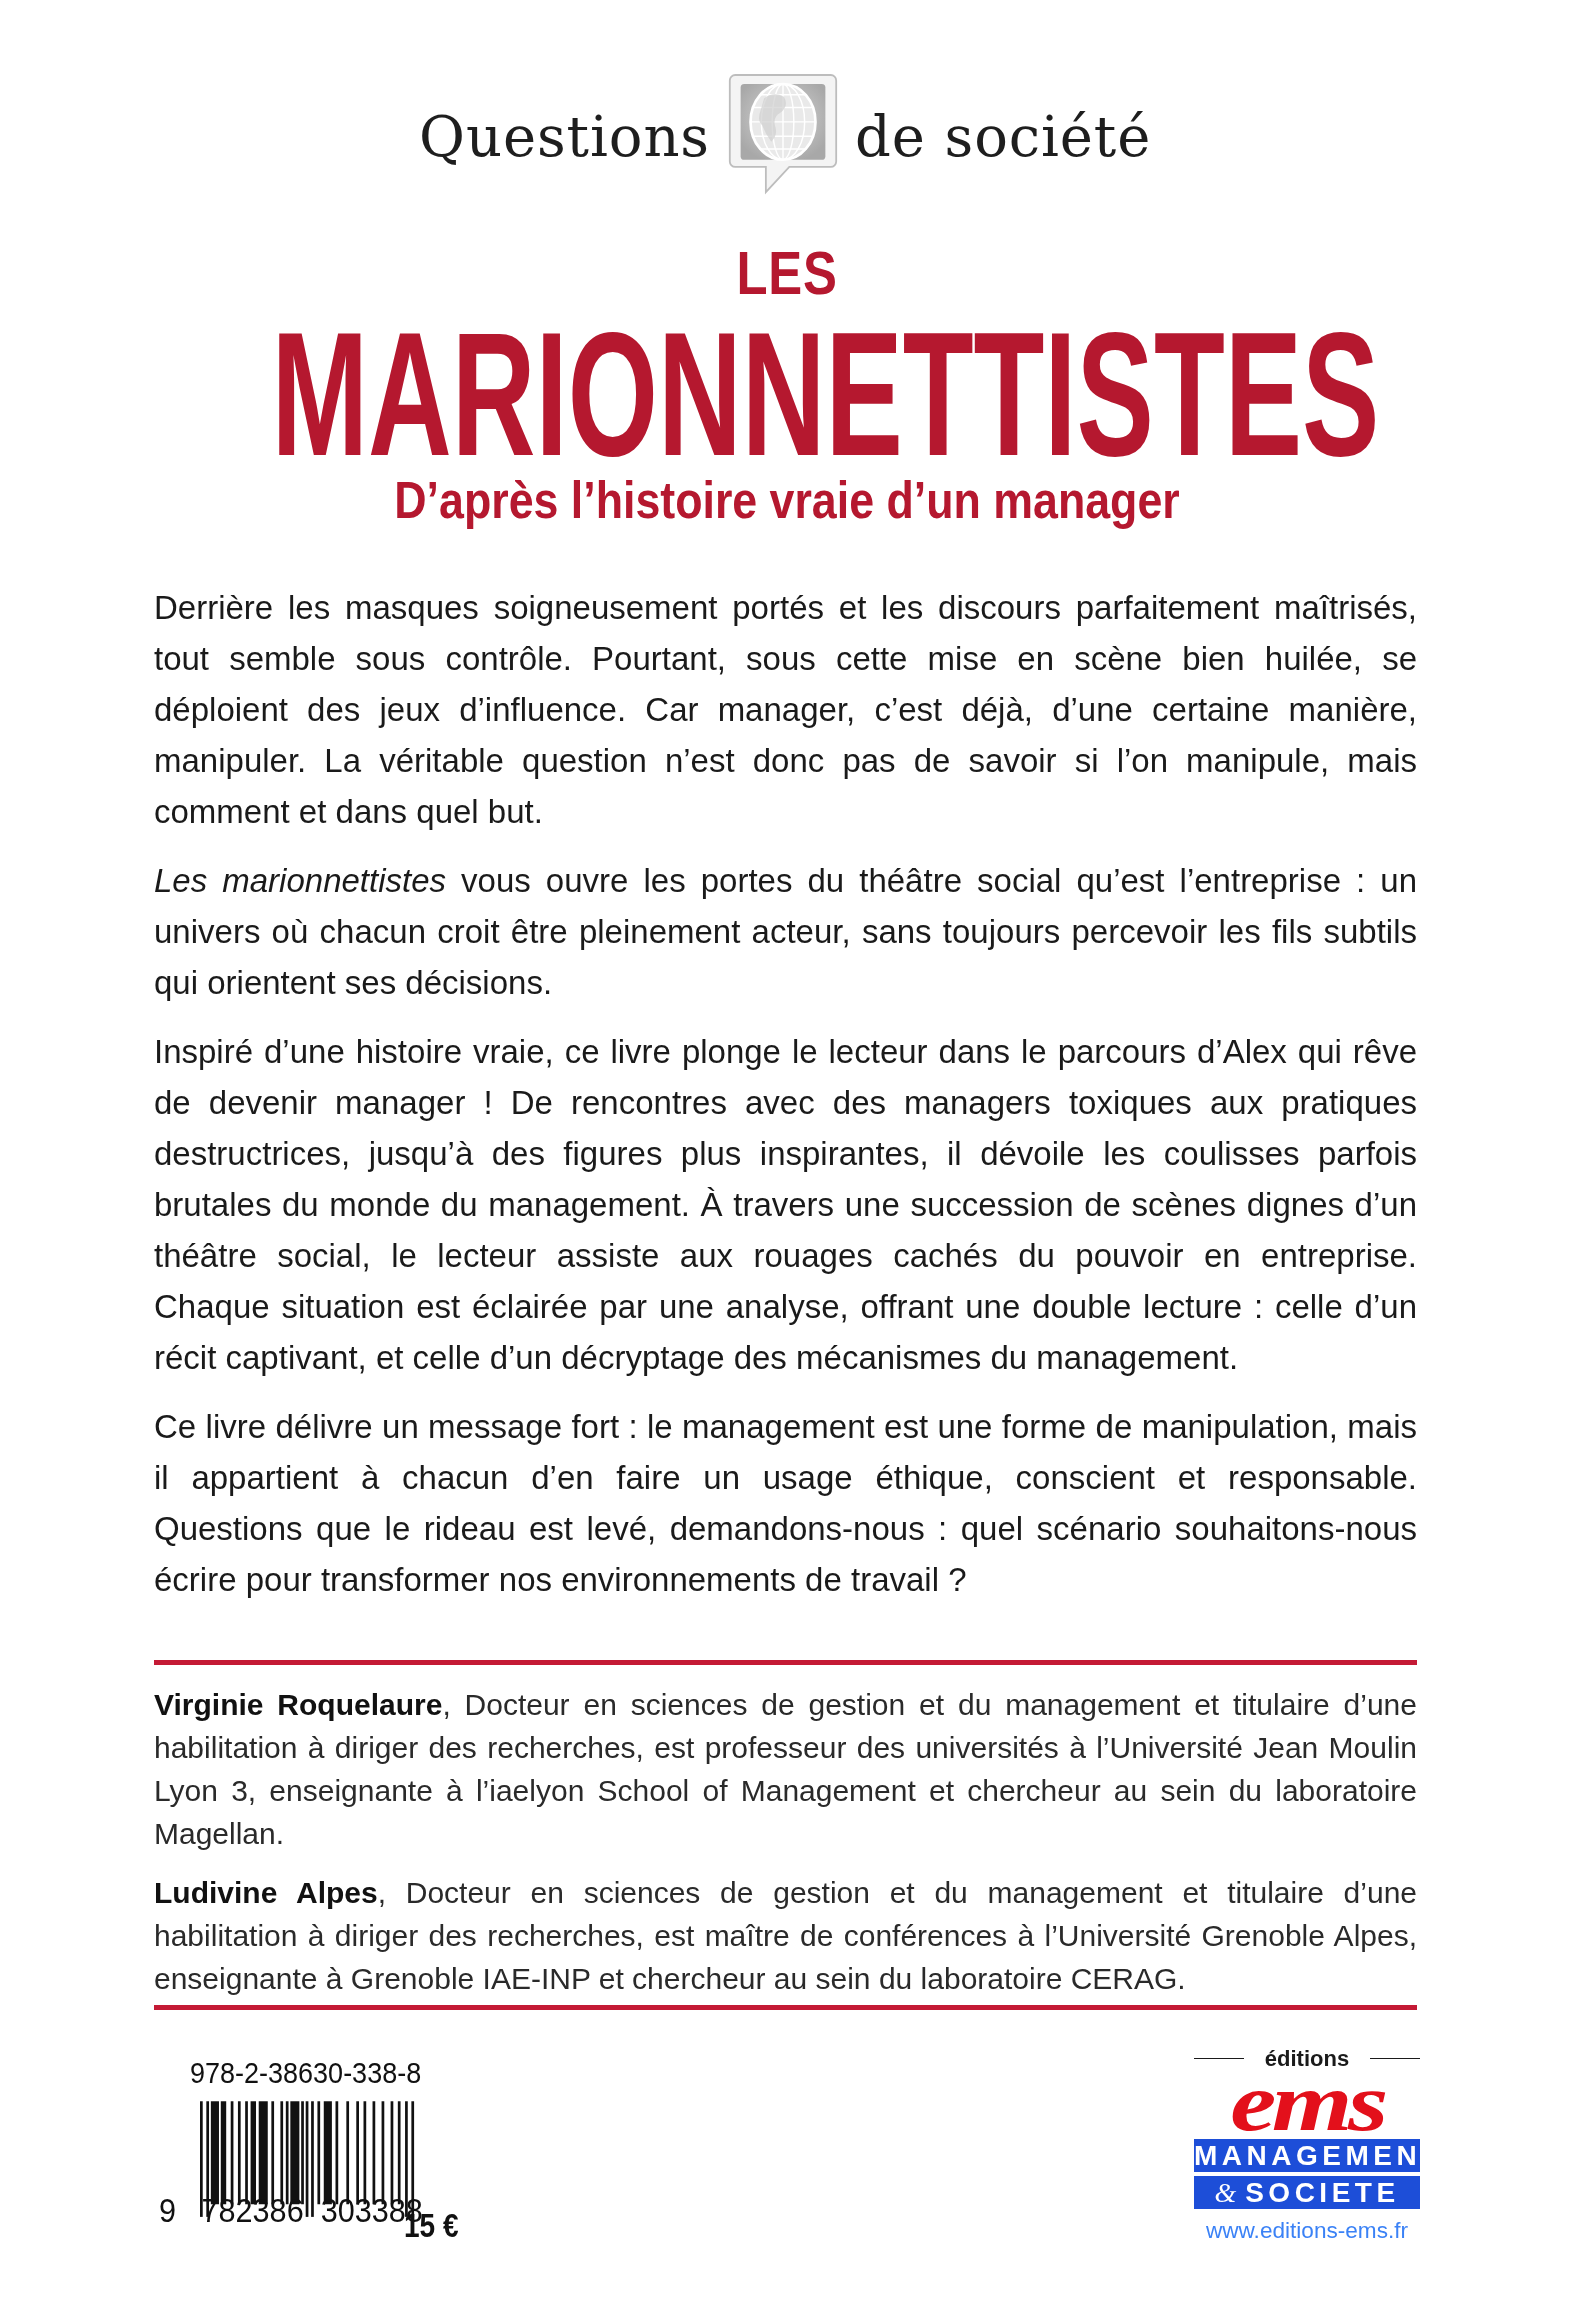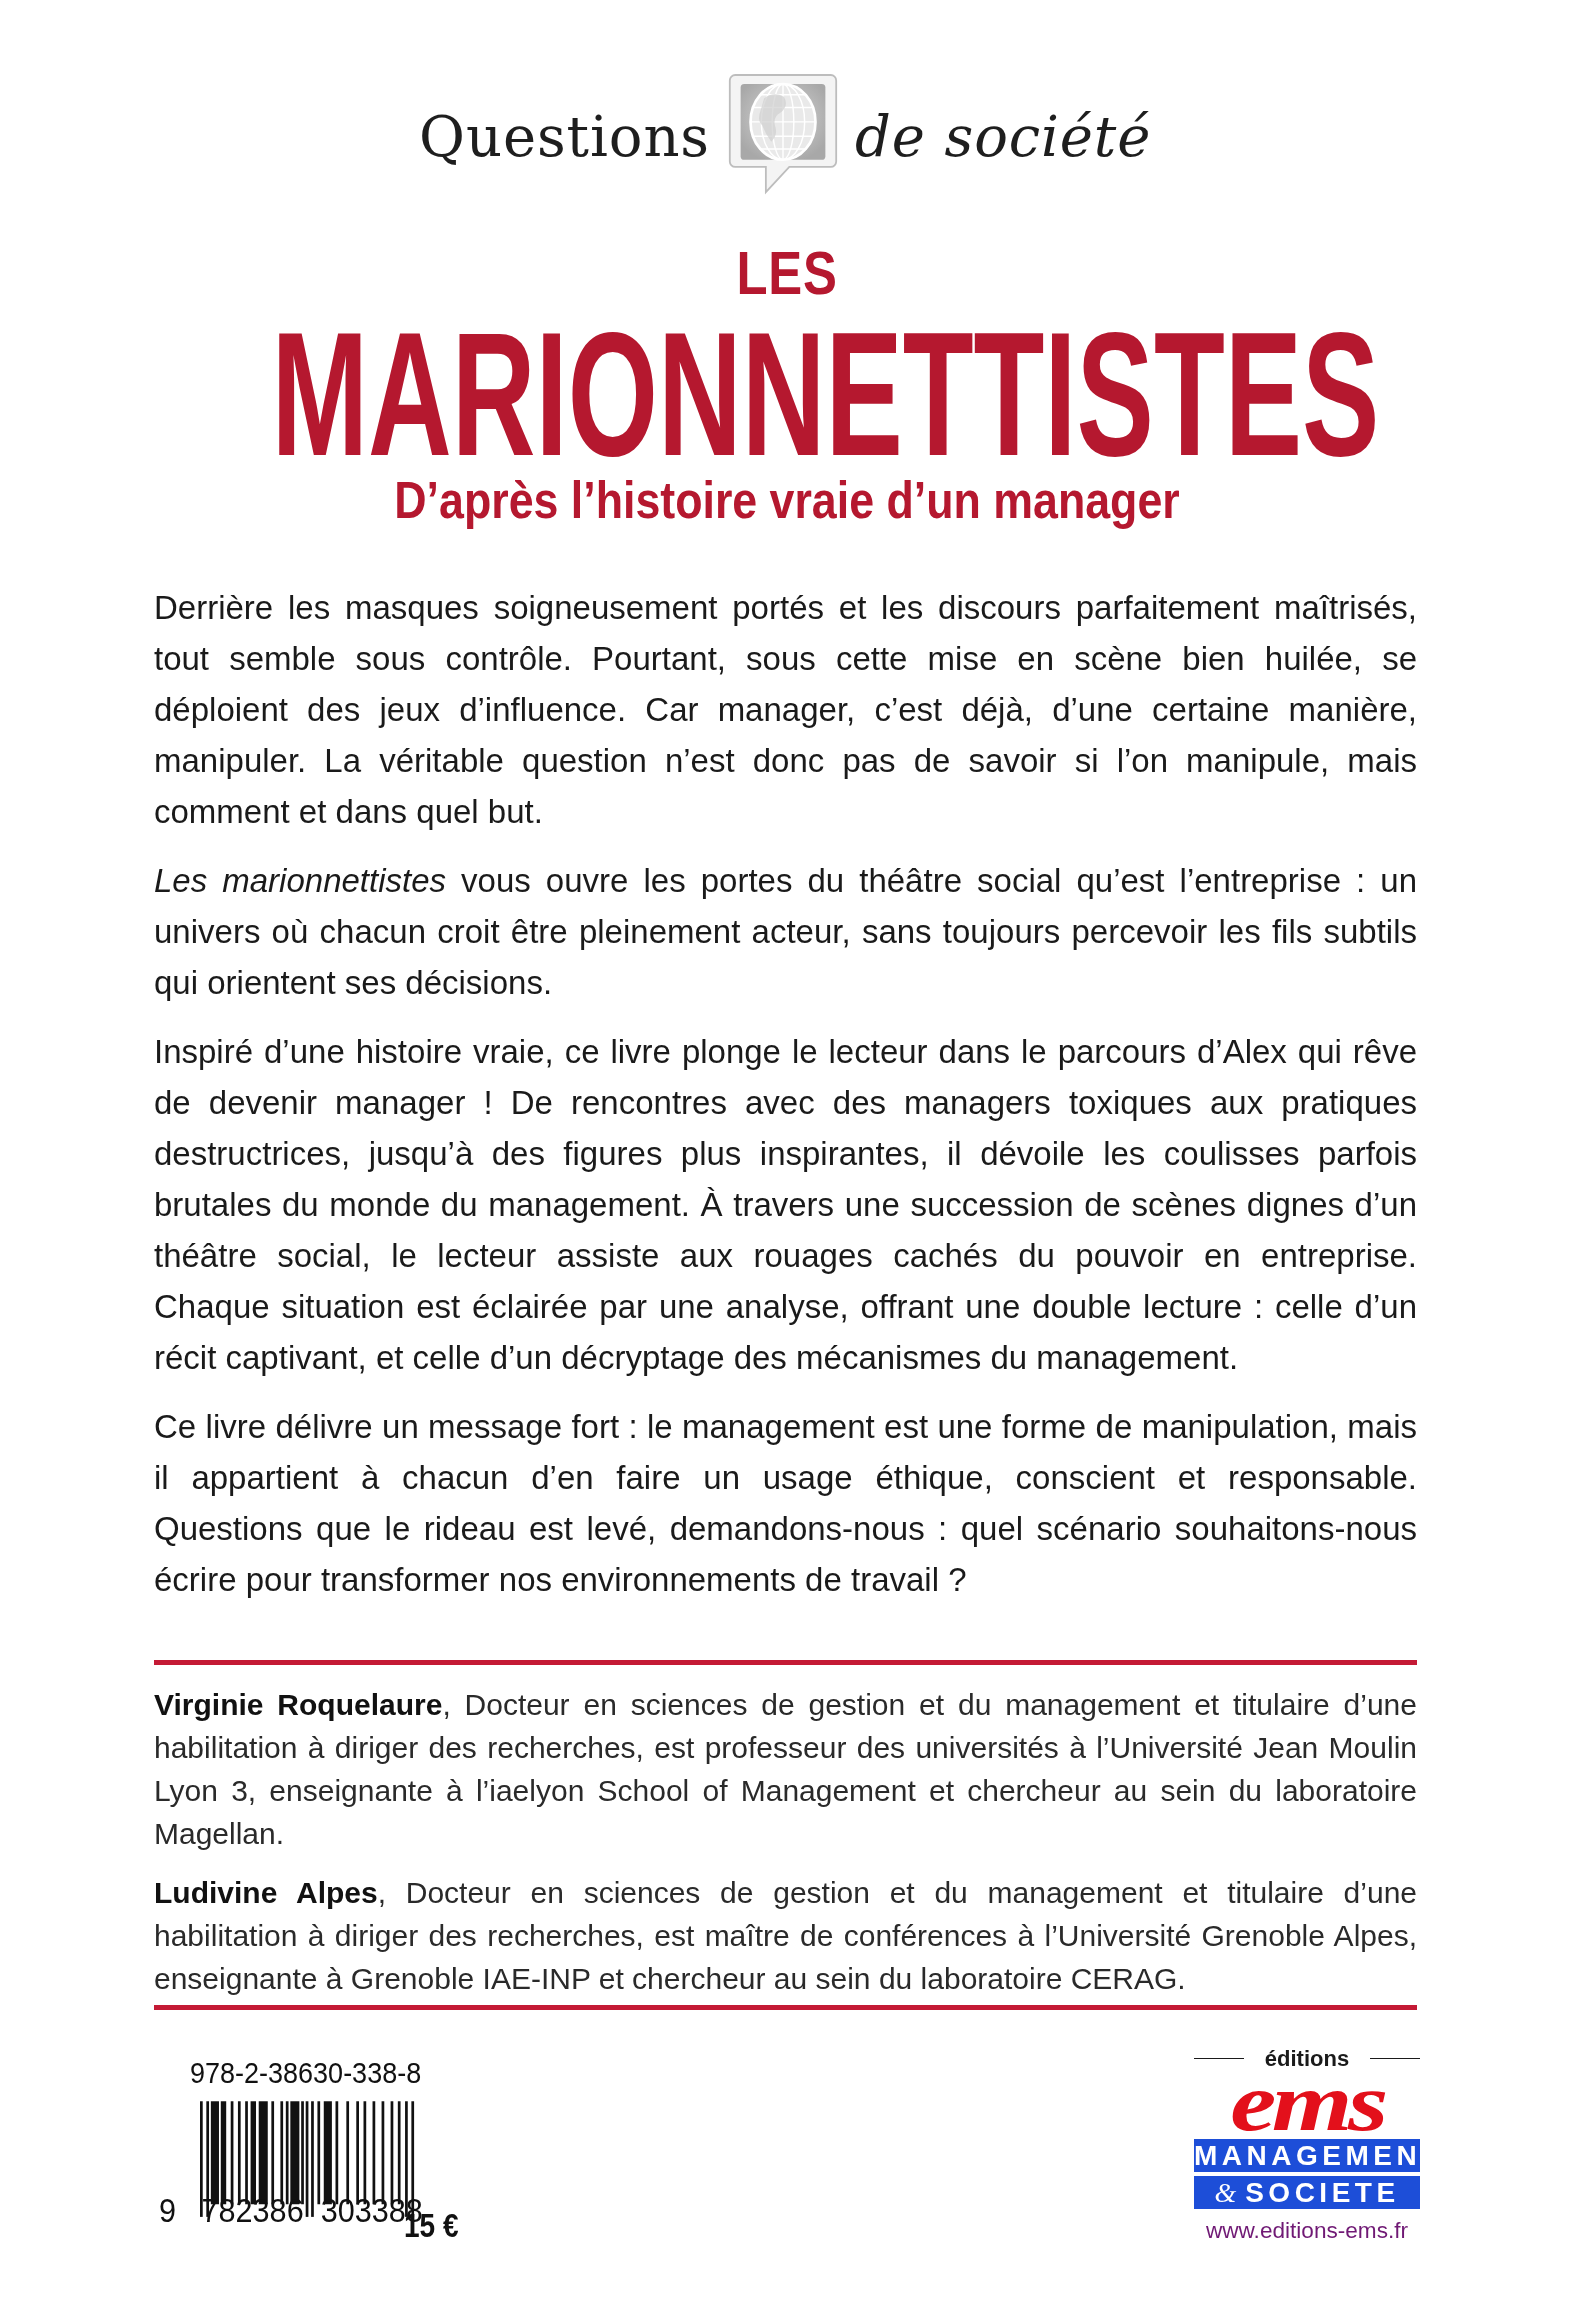--- a/index.html
+++ b/index.html
@@ -5,21 +5,21 @@
   html, body { margin: 0; padding: 0; background: #ffffff; }
   body { width: 1574px; height: 2316px; position: relative; overflow: hidden;
          font-family: "Liberation Sans", "DejaVu Sans", sans-serif; color: #1c1c1c; }
 
   
   .series { position: absolute; top: 71px; left: 0; width: 1574px; height: 136px; }
   .series-left, .series-right {
     position: absolute; top: 33px; font-family: "DejaVu Serif", "Liberation Serif", serif;
     font-size: 56px; color: #1e1e1e; letter-spacing: 0.9px; }
   .series-left { right: 864px; }
-  .series-right { left: 855px; font-style: italic; }
+  .series-right { left: 855px; }
   .globe-badge { position: absolute; left: 728px; top: 0; width: 110px; height: 127px; }
 
   
   .title-small { position: absolute; top: 237px; left: 0; width: 1574px; text-align: center;
     font-family: "Liberation Sans", sans-serif; font-weight: 700; font-size: 62px;
     color: #b5182f; letter-spacing: 0.9px; transform: scaleX(0.82); transform-origin: center; }
   .title-big { position: absolute; top: 306px; left: 0; width: 1574px; text-align: center;
     font-family: "Liberation Sans", sans-serif; font-weight: 700; font-size: 177px; line-height: 1;
     color: #b5182f; transform: scaleX(0.655); transform-origin: center; white-space: nowrap; }
   .subtitle { position: absolute; top: 470px; left: 0; width: 1574px; text-align: center;
@@ -55,21 +55,21 @@
   .pub-logo { position: absolute; left: 1194px; top: 2046px; width: 226px; }
   .pub-editions { display: flex; align-items: center; justify-content: center; gap: 21px;
     font-size: 22px; font-weight: 700; color: #1a1a1a; height: 25px; }
   .pub-editions .dash { flex: 1; height: 1.8px; background: #1a1a1a; }
   .pub-ems { text-align: center; font-family: "Liberation Serif", serif; font-style: italic; font-weight: 700;
     font-size: 83px; line-height: 63px; color: #e3101b; letter-spacing: -3.6px; transform: scaleX(1.25);
     height: 63px; }
   .pub-bar { background: #1d4ed8; color: #fff; font-weight: 700; font-size: 28px; text-align: center;
     letter-spacing: 4.5px; height: 33px; line-height: 33px; margin-top: 4.5px; }
   .pub-bar .amp { font-family: "Liberation Serif", serif; font-style: italic; font-weight: 400; margin-right: 9px; letter-spacing: 0; }
-  .pub-url { text-align: center; font-size: 22.6px; color: #701a75; margin-top: 9px; }
+  .pub-url { text-align: center; font-size: 22.6px; color: #3b82f6; margin-top: 9px; }
 </style>
 </head>
 <body>
 
 <div class="series">
   <span class="series-left">Questions</span>
   <svg class="globe-badge" viewBox="0 0 122 140">
     <defs>
       <radialGradient id="bg" cx="50%" cy="45%" r="60%">
         <stop offset="0%" stop-color="#d8d8d8"></stop>

